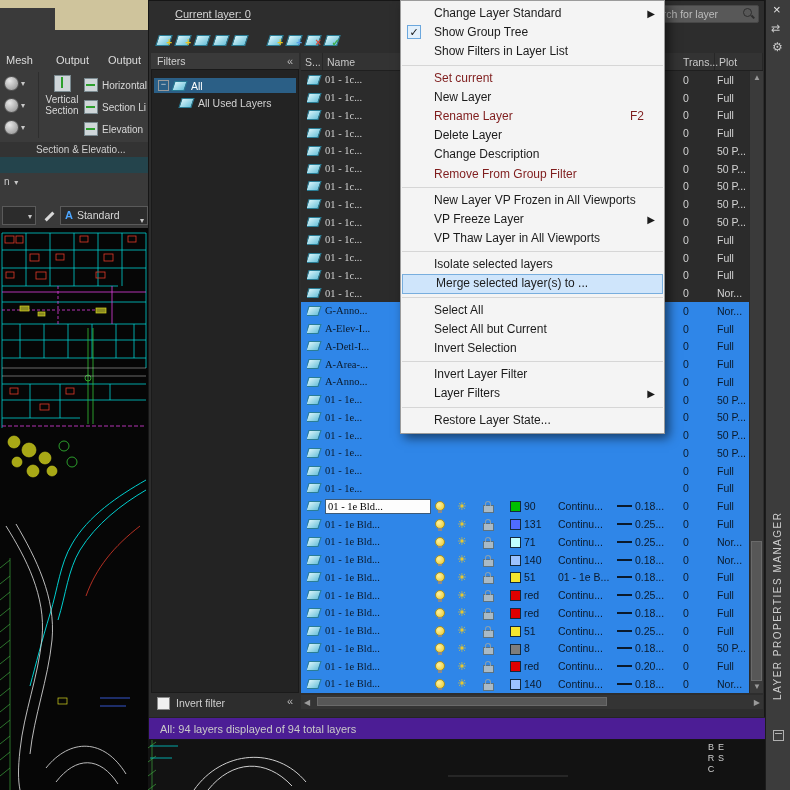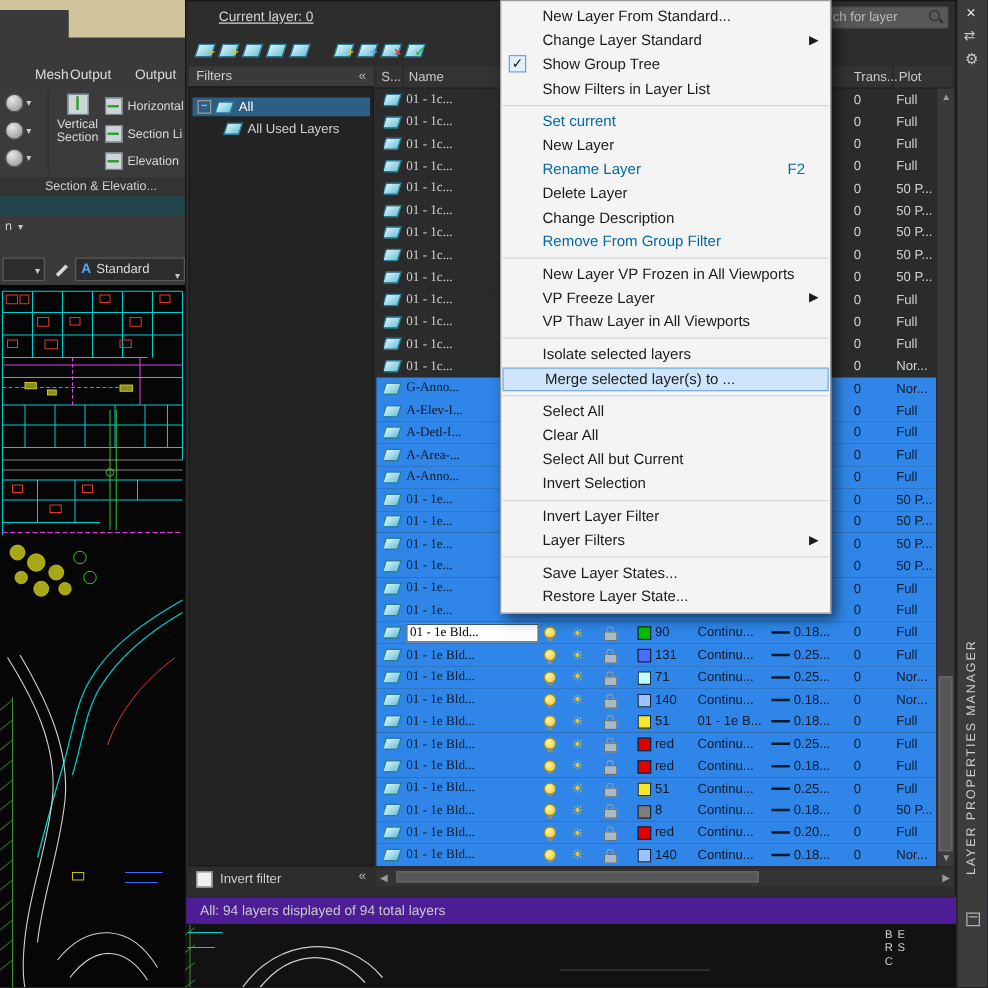--- a/index.html
+++ b/index.html
@@ -103,39 +103,39 @@
   .dock-pal{left:7px;top:730px;width:9px;height:9px;border:1px solid #b0b0b0;}
   .dock-pal::before{content:"";position:absolute;left:1px;top:2px;width:7px;height:1px;background:#b0b0b0;}
   
   #bottom-strip{left:148px;top:740px;width:617px;height:50px;background:#141414;overflow:hidden;}
   .bottom-vtext{position:absolute;left:558px;top:2px;writing-mode:vertical-rl;text-orientation:upright;
                 font-size:9px;color:#cfcfcf;letter-spacing:1px;}
   
   #context-menu{left:400px;top:0;width:265px;background:#f4f4f4;border:1px solid #9b9b9b;box-sizing:border-box;
                 box-shadow:4px 4px 10px rgba(0,0,0,.55);padding:3px 0;z-index:60;font-size:12px;color:#1b1b1b;}
   .menu-item{position:relative;height:19.2px;line-height:19.2px;padding-left:33px;white-space:nowrap;box-sizing:border-box;}
-  .menu-item.disabled{color:#0369a1;}
+  .menu-item.disabled{color:#7f1d1d;}
   .menu-item.highlighted{background:#cfe5fb;border:1px solid #78aede;margin:0 1px;line-height:17.2px;}
   .menu-sep{height:1px;background:#d6d6d6;margin:3px 1px;}
   .menu-check{position:absolute;left:6px;top:2px;width:14px;height:14px;border:1px solid #6ba7dd;background:#e3f0fb;
               text-align:center;line-height:13px;font-size:11px;color:#111;box-sizing:border-box;}
   .menu-shortcut{position:absolute;right:20px;}
   .menu-arrow{position:absolute;right:9px;font-size:10px;}
 </style>
 </head>
 <body>
 
 <div id="screen">
 
   <div id="left-app" class="abs">
     <div class="abs tan1"></div>
     <div class="abs tan2"></div>
 
     <div class="abs rtabs">
-      <span class="rtab" style="left:28px">Mesh</span>
+      <span class="rtab" style="left:6px">Mesh</span>
       <span class="rtab" style="left:56px">Output</span>
       <span class="rtab" style="left:108px">Output</span>
     </div>
 
     <div class="abs panel">
       <span class="lic" style="top:4px"><span class="rc"></span><span class="ddg">▾</span></span>
       <span class="lic" style="top:26px"><span class="rc"></span><span class="ddg">▾</span></span>
       <span class="lic" style="top:48px"><span class="rc"></span><span class="ddg">▾</span></span>
       <span class="vsep"></span>
       <div class="bigbtn">
@@ -797,44 +797,41 @@
 
   <div id="dock" class="abs">
     <span class="abs dock-x">×</span>
     <span class="abs dock-ah">⇄</span>
     <span class="abs dock-gear">⚙</span>
     <span class="abs side-label">LAYER PROPERTIES MANAGER</span>
     <span class="abs dock-pal"></span>
   </div>
 
   <div id="context-menu" class="abs">
-      <div class="menu-item"><span class="menu-label">New Layer From Standard...</span></div>
       <div class="menu-item"><span class="menu-label">Change Layer Standard</span><span class="menu-arrow">▶</span></div>
       <div class="menu-item"><span class="menu-check">✓</span><span class="menu-label">Show Group Tree</span></div>
       <div class="menu-item"><span class="menu-label">Show Filters in Layer List</span></div>
       <div class="menu-sep"></div>
       <div class="menu-item disabled"><span class="menu-label">Set current</span></div>
       <div class="menu-item"><span class="menu-label">New Layer</span></div>
       <div class="menu-item disabled"><span class="menu-label">Rename Layer</span><span class="menu-shortcut">F2</span></div>
       <div class="menu-item"><span class="menu-label">Delete Layer</span></div>
       <div class="menu-item"><span class="menu-label">Change Description</span></div>
       <div class="menu-item disabled"><span class="menu-label">Remove From Group Filter</span></div>
       <div class="menu-sep"></div>
       <div class="menu-item"><span class="menu-label">New Layer VP Frozen in All Viewports</span></div>
       <div class="menu-item"><span class="menu-label">VP Freeze Layer</span><span class="menu-arrow">▶</span></div>
       <div class="menu-item"><span class="menu-label">VP Thaw Layer in All Viewports</span></div>
       <div class="menu-sep"></div>
       <div class="menu-item"><span class="menu-label">Isolate selected layers</span></div>
       <div class="menu-item highlighted"><span class="menu-label">Merge selected layer(s) to ...</span></div>
       <div class="menu-sep"></div>
       <div class="menu-item"><span class="menu-label">Select All</span></div>
-      <div class="menu-item"><span class="menu-label">Clear All</span></div>
       <div class="menu-item"><span class="menu-label">Select All but Current</span></div>
       <div class="menu-item"><span class="menu-label">Invert Selection</span></div>
       <div class="menu-sep"></div>
       <div class="menu-item"><span class="menu-label">Invert Layer Filter</span></div>
       <div class="menu-item"><span class="menu-label">Layer Filters</span><span class="menu-arrow">▶</span></div>
       <div class="menu-sep"></div>
-      <div class="menu-item"><span class="menu-label">Save Layer States...</span></div>
       <div class="menu-item"><span class="menu-label">Restore Layer State...</span></div>
     </div>
 
 </div>
 
 </body></html>

